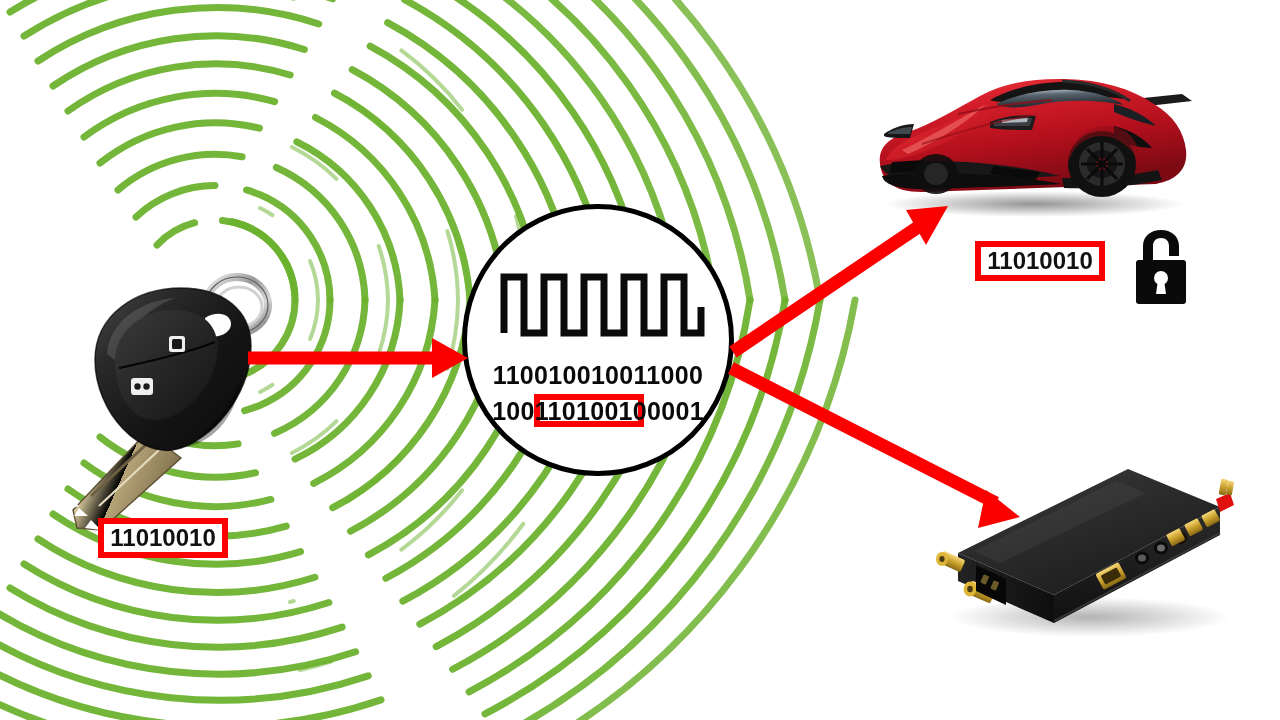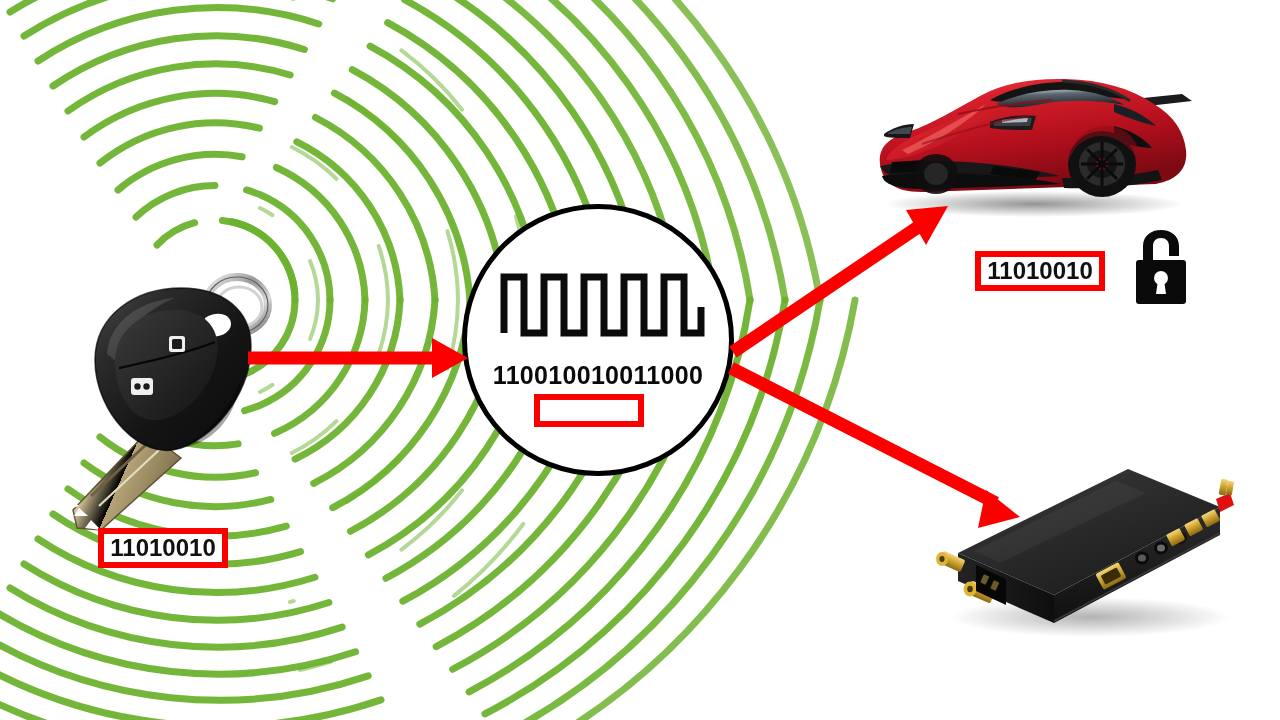--- a/index.html
+++ b/index.html
@@ -108,21 +108,20 @@
     background: #ffffff;
     box-sizing: border-box;
     font-family: "Liberation Sans", sans-serif;
     font-weight: bold;
     color: #111111;
     display: flex;
     align-items: center;
     justify-content: center;
     z-index: 7;
     line-height: 1;
-    margin-top: 10px;
   }
   #label-key {
     left: 98px;
     top: 518px;
     width: 130px;
     height: 40px;
     font-size: 24px;
   }
   #label-car {
     left: 975px;
@@ -295,20 +294,21 @@
     <svg id="wave-glyph" viewBox="0 0 205 76" xmlns="http://www.w3.org/2000/svg">
       <path d="M 4 66 L 4 10 L 24 10 L 24 66 L 44 66 L 44 10 L 64 10 L 64 66
                L 84 66 L 84 10 L 104 10 L 104 66 L 124 66 L 124 10 L 144 10
                L 144 66 L 164 66 L 164 10 L 184 10 L 184 66 L 201 66 L 201 40" fill="none" stroke="#0b0b0b" stroke-width="7" stroke-linecap="butt" stroke-linejoin="miter"></path>
     </svg>
 
     <div id="inner-highlight"></div>
 
     <div class="binary-line" id="binary-line-1">110010010011000</div>
 
+    <div class="binary-line" id="binary-line-2">100110100100001</div>
   </div>
 
   <svg class="layer" id="arrows" viewBox="0 0 1280 720" xmlns="http://www.w3.org/2000/svg">
 
     <g>
       <line x1="248" y1="358" x2="444" y2="358" stroke="#FC0000" stroke-width="13"></line>
       <polygon points="468,358 432,338 432,378" fill="#FC0000"></polygon>
     </g>
 
     <g>

